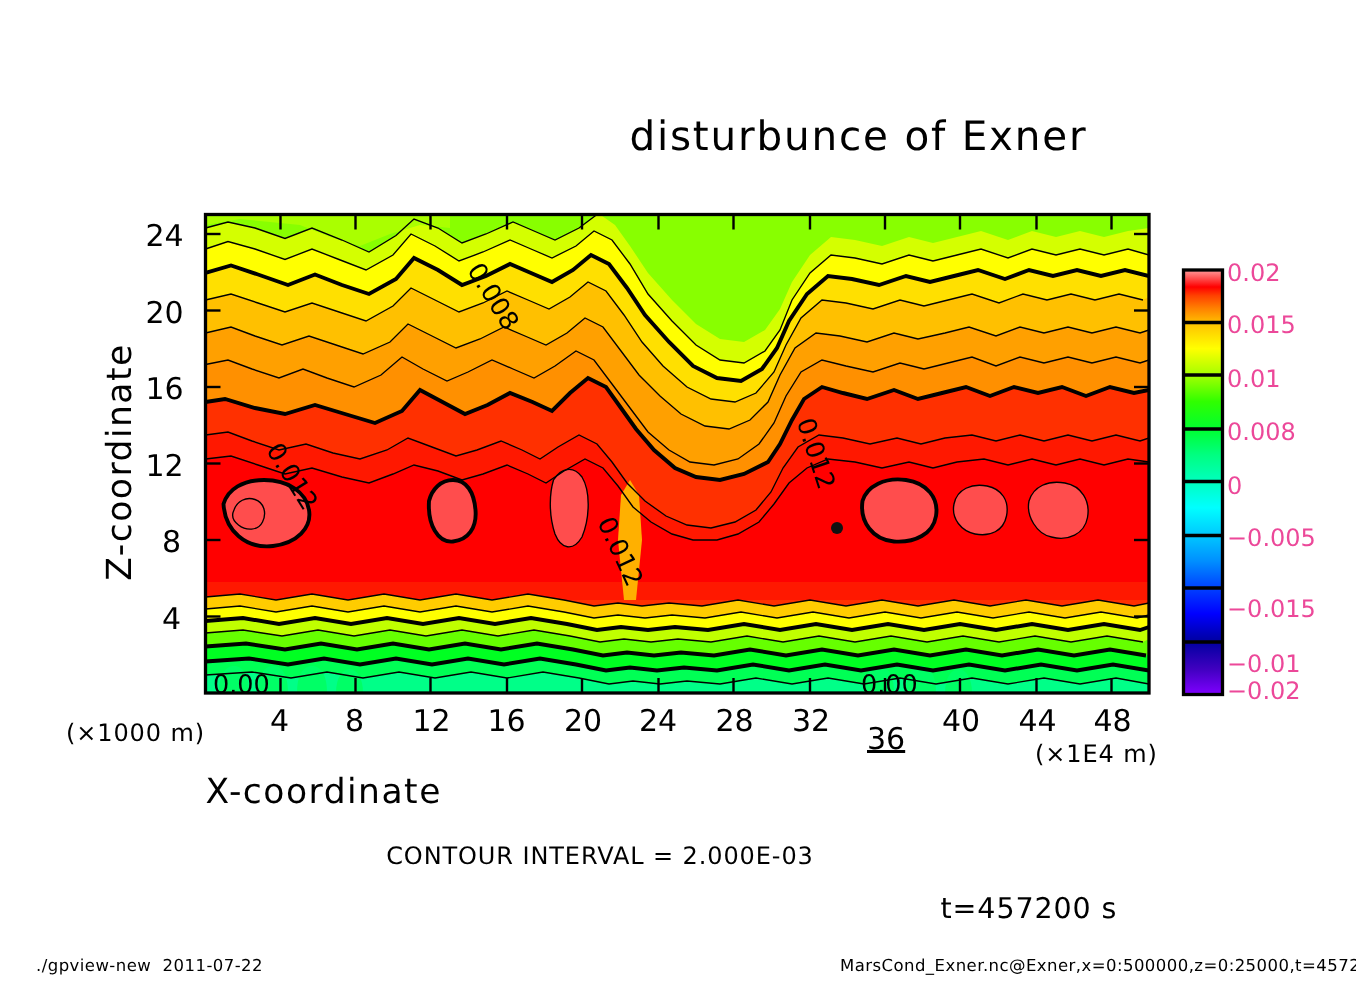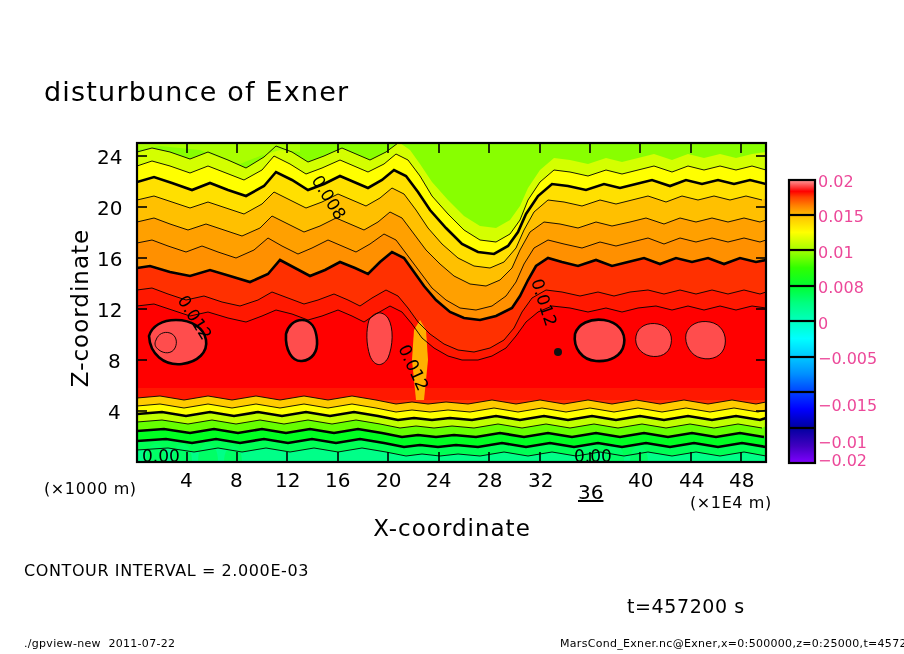--- a/index.html
+++ b/index.html
@@ -24,48 +24,46 @@
   .txt {
     position: absolute;
     white-space: pre;
     color: #000;
     font-family: "DejaVu Sans", sans-serif;
     letter-spacing: 0.5px;
   }
   #plot-title {
     left: 0; top: 76px;
     width: 725px;
-    text-align: left;
+    text-align: right;
     font-size: 27px;
     letter-spacing: 1.2px;
-    padding-left: 44px;
   }
   #x-axis-title {
     left: 137px; top: 515px;
     width: 630px;
-    text-align: center;
+    text-align: left;
     font-size: 23px;
     letter-spacing: 1px;
   }
   #y-axis-title {
     left: -30px; top: 295px;
     width: 220px;
     text-align: center;
     font-size: 23px;
     letter-spacing: 1px;
     transform: rotate(-90deg);
     transform-origin: center center;
   }
   #contour-interval-note {
     left: 0; top: 561px;
     width: 800px;
-    text-align: left;
+    text-align: center;
     font-size: 16px;
     letter-spacing: 0.6px;
-    padding-left: 24px;
   }
   #time-stamp {
     left: 627px; top: 595px;
     font-size: 19px;
     letter-spacing: 0.6px;
   }
   #x-units-left {
     left: 44px; top: 479px;
     font-size: 16px;
     letter-spacing: 0.6px;

